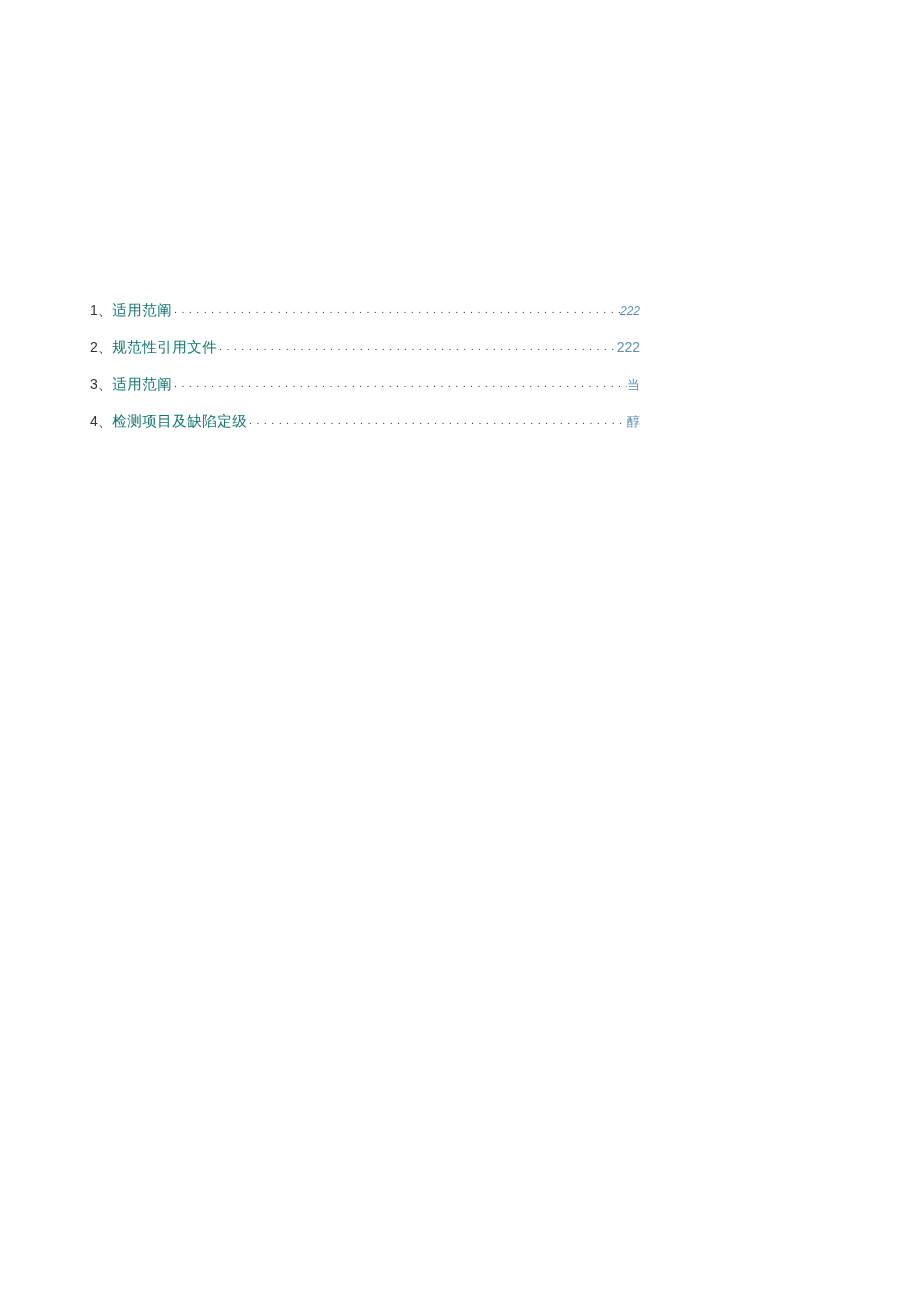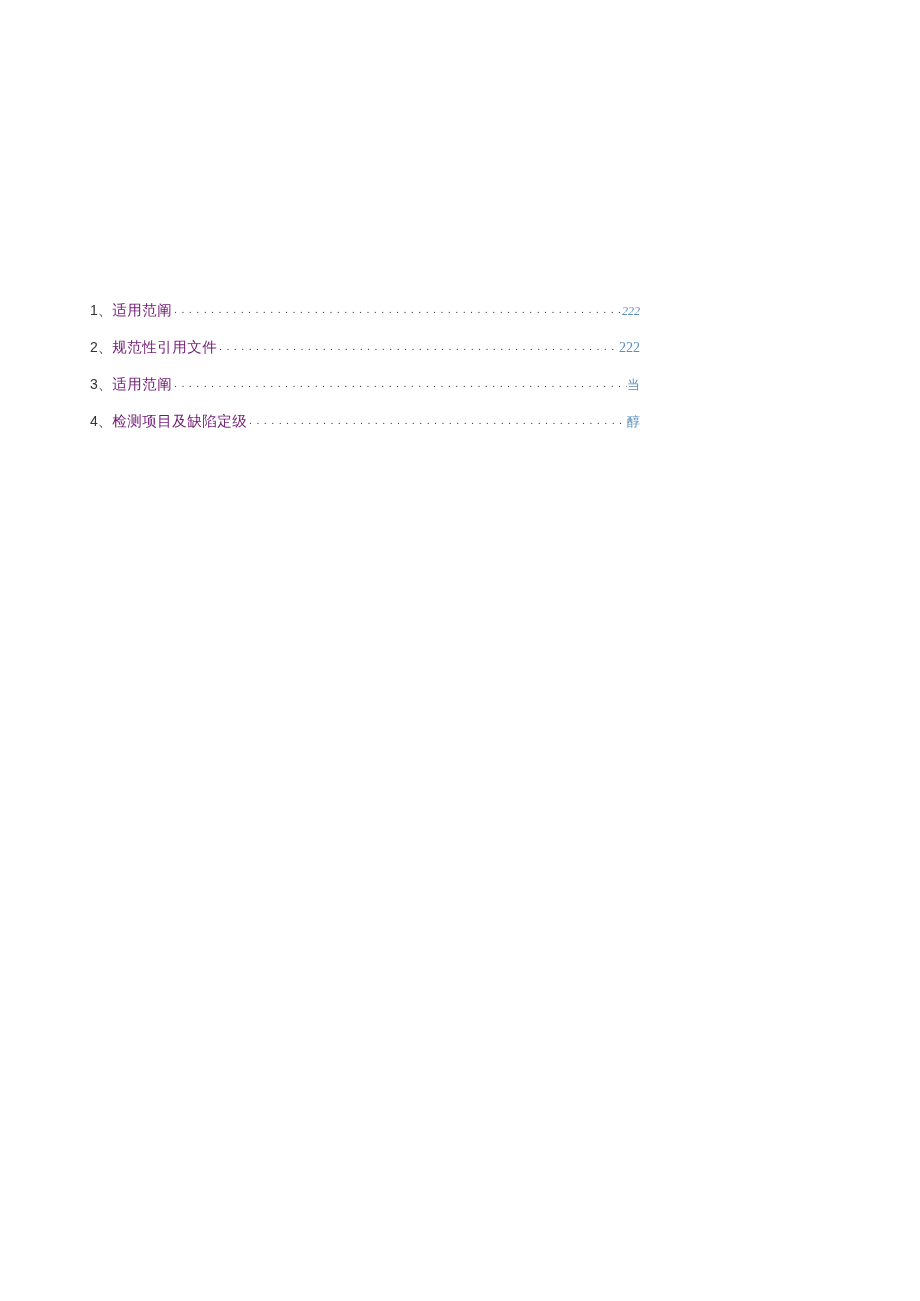--- a/index.html
+++ b/index.html
@@ -33,21 +33,21 @@
       font-family: Arial, sans-serif;
       font-size: 14px;
       color: #333333;
       flex-shrink: 0;
     }
     .toc-sep {
       color: #333333;
       flex-shrink: 0;
     }
     .toc-title {
-      color: #701a75;
+      color: #0f766e;
       flex-shrink: 0;
       letter-spacing: 0.5px;
     }
     .toc-dots {
       flex: 1;
       overflow: hidden;
       color: #333333;
       letter-spacing: 3px;
       font-size: 10px;
       position: relative;
@@ -55,21 +55,21 @@
       padding: 0 2px;
     }
     .toc-dots::after {
       content: ". . . . . . . . . . . . . . . . . . . . . . . . . . . . . . . . . . . . . . . . . . . . . . . . . . . . . . . . . . . . . . . . . . . . . . . . . . . . . . . . . . . . . . . . . . . . . . . . . . . .";
       letter-spacing: 1.2px;
     }
     .toc-page {
       color: #5b8db8;
       flex-shrink: 0;
       font-size: 14px;
-      font-family: Liberation Serif, serif;
+      font-family: Liberation Sans, sans-serif;
     }
     .toc-page.italic {
       font-style: italic;
       font-size: 12px;
     }
     .toc-page.cjk {
       font-family: "SimSun", "宋体", serif;
       font-size: 13px;
     }
   </style>

